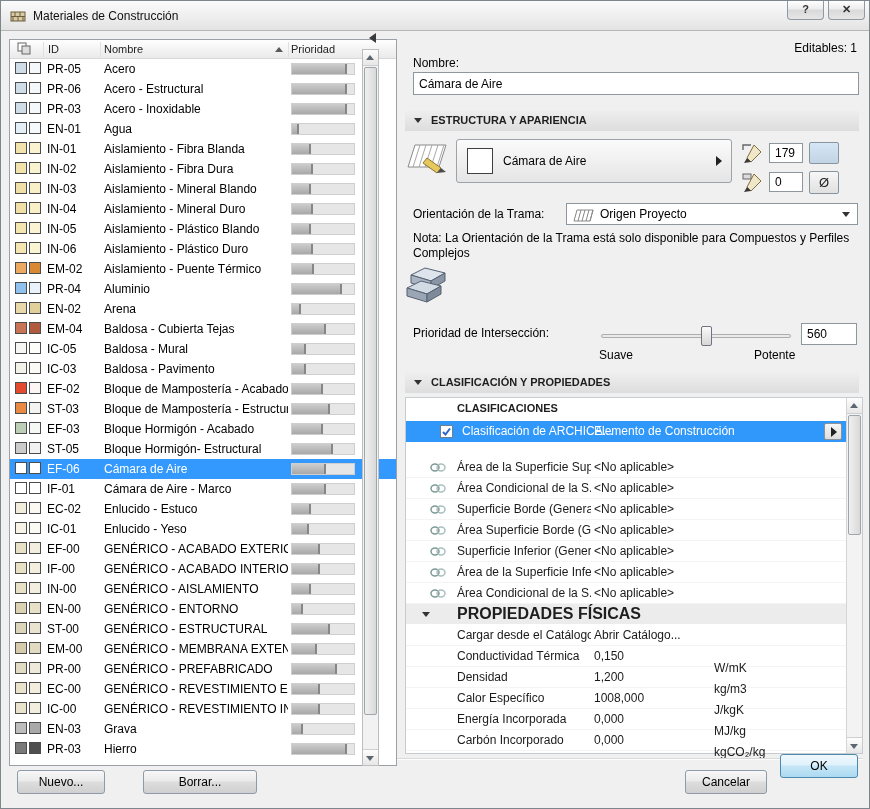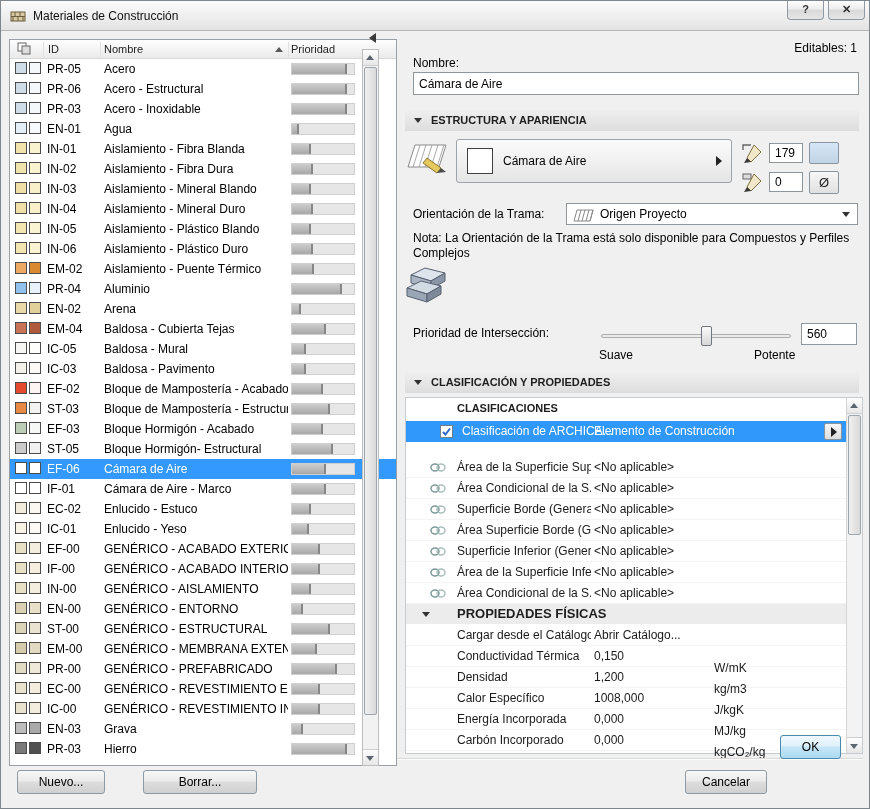--- a/index.html
+++ b/index.html
@@ -44,21 +44,21 @@
   .sb-thumb{position:absolute;left:1px;width:13px;background:linear-gradient(90deg,#f0f0f0,#d9d9d9);border:1px solid #9da6ad;border-radius:2px}
   .list-thumb{top:17px;height:648px}
   .collapse{position:absolute;left:366px;top:31px;width:12px;height:12px;cursor:default}
   .collapse::after{content:"";position:absolute;left:2px;top:1px;border-top:5px solid transparent;border-bottom:5px solid transparent;border-right:7px solid #3a3a3a}
 
   
   .btn{position:absolute;height:24px;background:linear-gradient(#f7f7f7,#ebebeb 45%,#dddddd 50%,#d0d0d0);border:1px solid #8e9aa5;border-radius:3px;font-size:12px;color:#000;text-align:center;line-height:22px;cursor:default}
   .btn-new{left:16px;top:769px;width:88px}
   .btn-del{left:142px;top:769px;width:114px}
   .btn-cancel{left:684px;top:769px;width:82px}
-  .btn-ok{left:779px;top:734px;width:61px;background:linear-gradient(#f0f8fd,#e0f1fb 45%,#c6e6f7 50%,#abdaf2);border-color:#4d89ac}
+  .btn-ok{left:779px;top:753px;width:78px;background:linear-gradient(#f0f8fd,#e0f1fb 45%,#c6e6f7 50%,#abdaf2);border-color:#4d89ac}
 
   
   .editables{position:absolute;right:12px;top:40px;font-size:12px;color:#000}
   .lbl{position:absolute;font-size:12px;color:#000}
   .tfield{position:absolute;background:#fff;border:1px solid #8f979e;font-family:"Liberation Sans",sans-serif;font-size:12px;padding:0 5px;color:#000}
   .name-input{left:412px;top:71px;width:446px;height:23px}
   .section{position:absolute;left:404px;width:454px;height:21px;background:linear-gradient(#efefef,#dddddd);font-size:11px;font-weight:bold;color:#1e1e1e;line-height:21px}
   .sec1{top:109px}.sec2{top:371px}
   .sec-tri{position:absolute;left:9px;top:8px;width:0;height:0;border-left:4px solid transparent;border-right:4px solid transparent;border-top:5px solid #333}
   .sec-label{margin-left:26px}
@@ -101,21 +101,21 @@
   .ckbox{position:absolute;left:34px;top:4px;width:13px;height:13px;background:#fff;border:1px solid #6f7f8d}
   .cname{position:absolute;left:56px;top:3px;white-space:nowrap}
   .cval{position:absolute;left:188px;top:3px;white-space:nowrap}
   .cls-expand{position:absolute;left:418px;top:2px;width:18px;height:17px;background:linear-gradient(#f6f6f6,#dedede);border:1px solid #8b9298;border-radius:2px;cursor:default}
   .cls-expand .rarrow{right:4px}
   .proprow{position:absolute;left:0;width:440px;height:21px;font-size:12px;color:#1a1a1a;border-bottom:1px solid #f4f4f4}
   .chain{position:absolute;left:24px;top:5px}
   .pname{position:absolute;left:51px;top:3px;width:134px;white-space:nowrap;overflow:hidden}
   .pval{position:absolute;left:188px;top:3px;white-space:nowrap}
   .punit{position:absolute;left:308px;top:15px;white-space:nowrap}
-  .phys-hdr{position:absolute;left:0;top:206px;width:440px;height:20px;background:#ececec;font-size:13px;font-weight:bold;color:#1e1e1e;line-height:20px}
+  .phys-hdr{position:absolute;left:0;top:206px;width:440px;height:20px;background:#ececec;font-size:16px;font-weight:bold;color:#1e1e1e;line-height:20px}
   .phys-tri{position:absolute;left:16px;top:8px;width:0;height:0;border-left:4px solid transparent;border-right:4px solid transparent;border-top:5px solid #333}
   .phys-label{margin-left:51px}
   .classcroll{position:absolute;right:0;top:0;width:16px;height:355px;background:#f3f3f3;border-left:1px solid #d5d5d5}
   .cls-thumb{top:17px;height:120px}
 
   .bottom-sep{position:absolute;left:396px;top:757px;width:466px;height:2px;border-top:1px solid #d9d9d9;border-bottom:1px solid #fdfdfd}
 </style>
 </head>
 <body>
 

